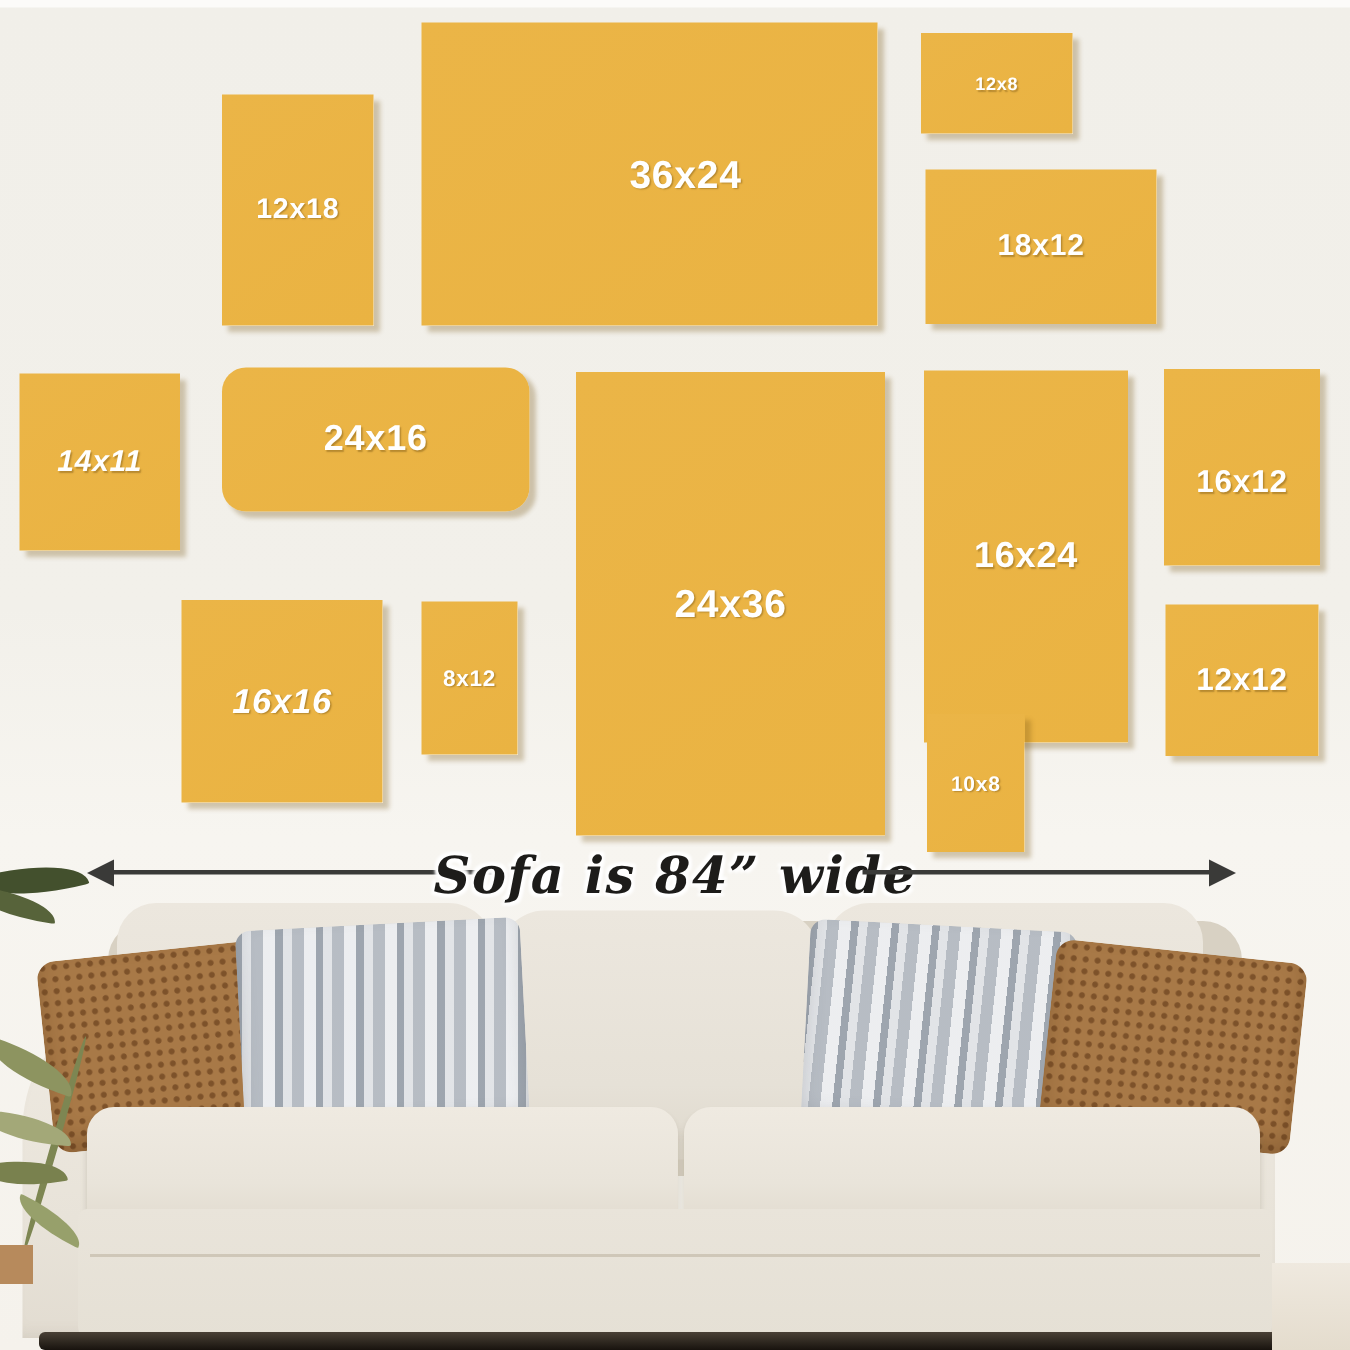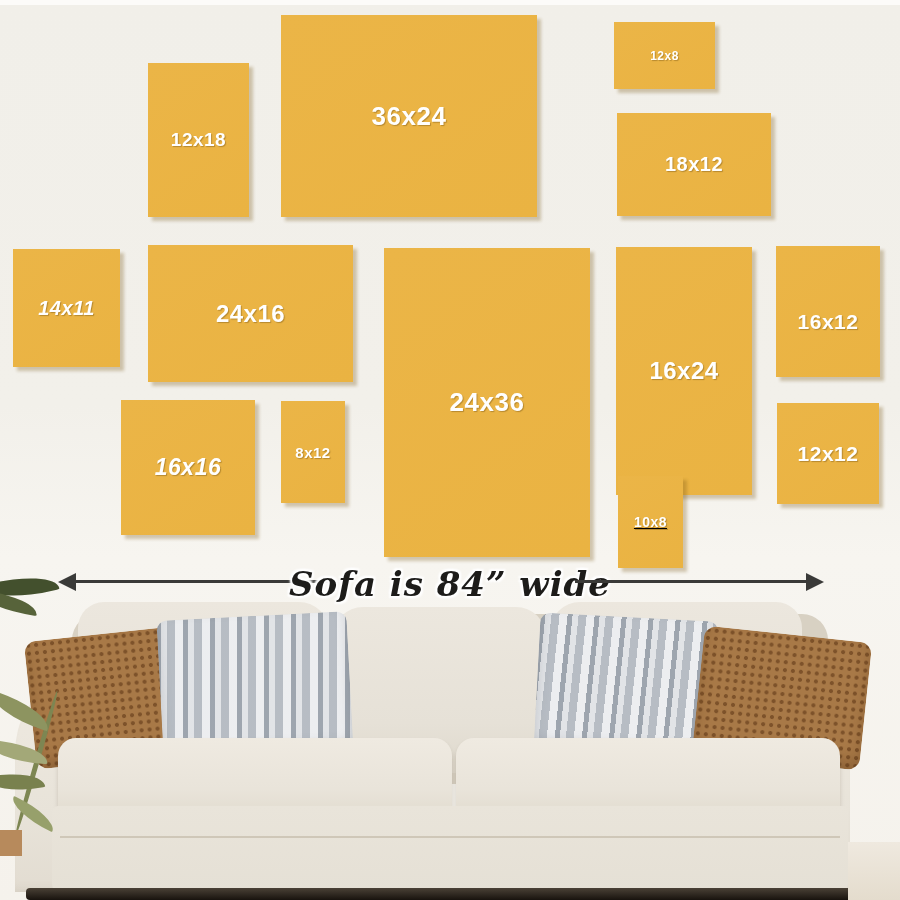--- a/index.html
+++ b/index.html
@@ -98,51 +98,51 @@
 </head>
 <body>
 
 <div class="stage">
   <div class="top-strip"></div>
 
   <div id="frames-layer">
       <div class="frame" style="left: 148px; top: 63px; width: 101px; height: 154px;">
         <span class="frame-label" style="font-size: 19px;">12x18</span>
       </div>
-      <div class="frame" style="left: 281px; top: 15px; width: 256px; height: 202px;">
+      <div class="frame" style="left: 281px; top: 15px; width: 256px; height: 202px; padding-left: 48px;">
         <span class="frame-label" style="font-size: 26px;">36x24</span>
       </div>
       <div class="frame" style="left: 614px; top: 22px; width: 101px; height: 67px;">
         <span class="frame-label" style="font-size: 12px;">12x8</span>
       </div>
       <div class="frame" style="left: 617px; top: 113px; width: 154px; height: 103px;">
         <span class="frame-label" style="font-size: 20px;">18x12</span>
       </div>
       <div class="frame" style="left: 13px; top: 249px; width: 107px; height: 118px; font-style: italic;">
         <span class="frame-label" style="font-size: 20px;">14x11</span>
       </div>
-      <div class="frame" style="left: 148px; top: 245px; width: 205px; height: 137px;">
+      <div class="frame" style="left: 148px; top: 245px; width: 205px; height: 96px; border-radius: 16px;">
         <span class="frame-label" style="font-size: 24px;">24x16</span>
       </div>
       <div class="frame" style="left: 384px; top: 248px; width: 206px; height: 309px;">
         <span class="frame-label" style="font-size: 26px;">24x36</span>
       </div>
       <div class="frame" style="left: 616px; top: 247px; width: 136px; height: 248px;">
         <span class="frame-label" style="font-size: 24px;">16x24</span>
       </div>
       <div class="frame" style="left: 776px; top: 246px; width: 104px; height: 131px;">
         <span class="frame-label" style="font-size: 21px; margin-top: 20px;">16x12</span>
       </div>
       <div class="frame" style="left: 121px; top: 400px; width: 134px; height: 135px;">
         <span class="frame-label" style="font-size: 23px; font-style: italic;">16x16</span>
       </div>
       <div class="frame" style="left: 281px; top: 401px; width: 64px; height: 102px;">
         <span class="frame-label" style="font-size: 15px;">8x12</span>
       </div>
-      <div class="frame" style="left: 618px; top: 476px; width: 65px; height: 92px; text-decoration: underline;">
+      <div class="frame" style="left: 618px; top: 476px; width: 65px; height: 92px;">
         <span class="frame-label" style="font-size: 14px;">10x8</span>
       </div>
       <div class="frame" style="left: 777px; top: 403px; width: 102px; height: 101px;">
         <span class="frame-label" style="font-size: 21px;">12x12</span>
       </div>
     </div>
 
   <div class="arrowhead left"></div>
   <div class="m-line left"></div>
   <span class="note">Sofa is 84” wide</span>

